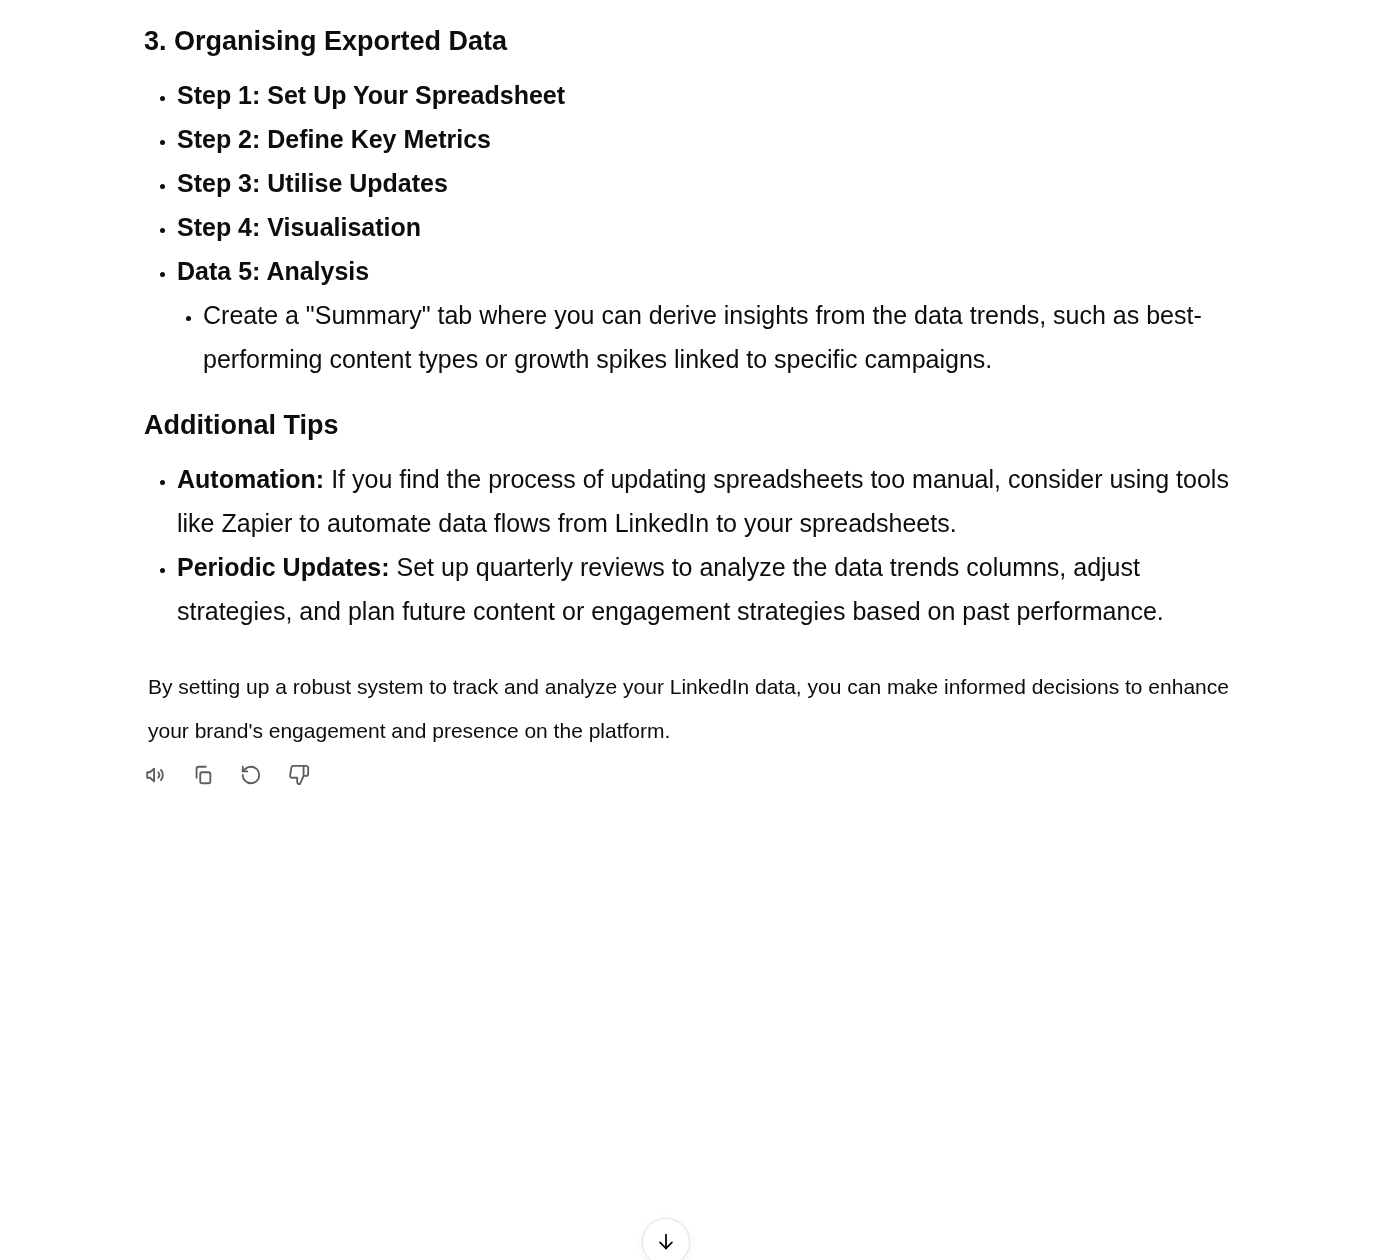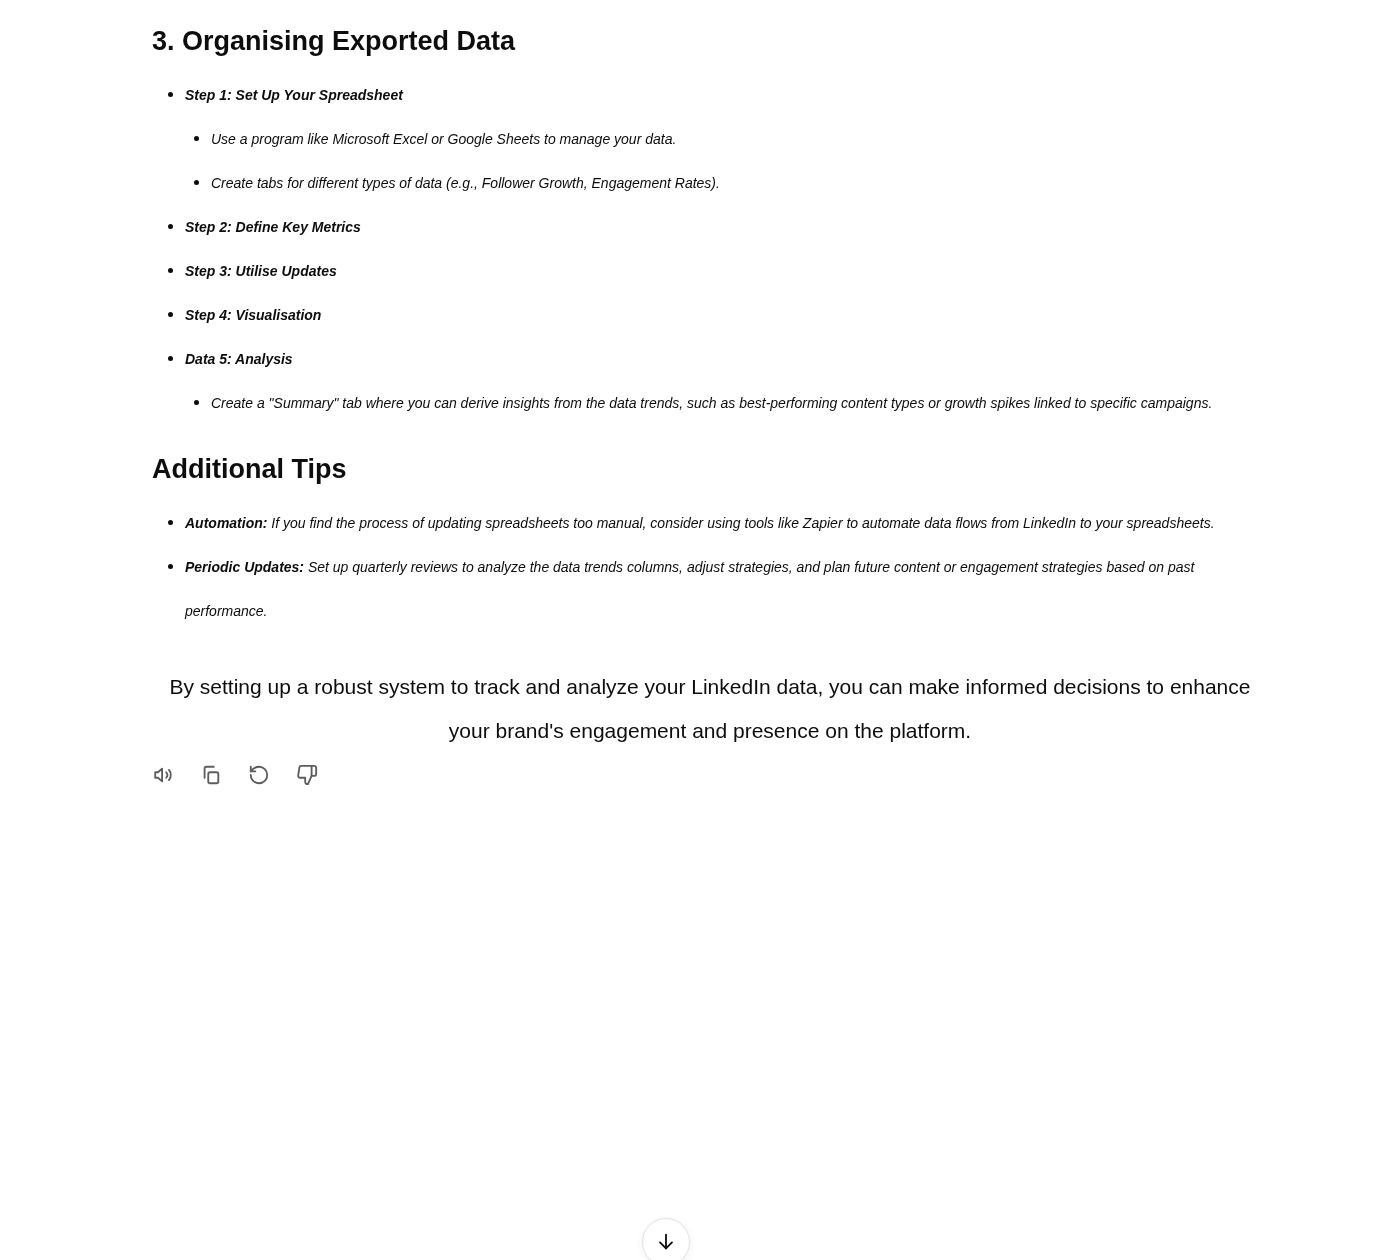--- a/index.html
+++ b/index.html
@@ -10,56 +10,54 @@
   body {
     width: 1392px;
     height: 1260px;
     position: relative;
     overflow: hidden;
     font-family: "Liberation Sans", sans-serif;
     color: #0d0d0d;
   }
   .content {
     position: absolute;
-    left: 152px;
+    left: 144px;
     top: 0;
     width: 1104px;
   }
   h2.md-heading, h3.md-heading {
     font-size: 27px;
     font-weight: 700;
     color: #0d0d0d;
     margin: 24px 0 14px 0;
     line-height: 1.3;
   }
   h2.tips-heading {
     margin-top: 27px;
   }
   ul.lvl1 {
     margin: 6px 0 6px 0;
     padding-left: 33px;
-    font-size: 14px;
+    font-size: 25px;
     line-height: 44px;
     list-style: disc;
-    font-style: italic;
   }
   ul.lvl2 {
     margin: 0;
     padding-left: 26px;
     list-style: disc;
     font-weight: 400;
   }
   li { color: #0d0d0d; }
   li::marker { color: #0d0d0d; font-size: 17px; }
   .bold { font-weight: 700; }
   p.closing {
     font-size: 21px;
     line-height: 44px;
-    margin: 32px 0 4px 12px;
-    text-align: center;
+    margin: 32px 0 4px 4px;
   }
   .actions {
     display: flex;
     align-items: center;
     gap: 13px;
     margin-left: -7px;
     margin-top: 4px;
   }
   .action-btn {
     width: 35px;
@@ -110,24 +108,20 @@
 </head>
 <body>
 
 <div class="content">
 
   <h3 class="md-heading">3. Organising Exported Data</h3>
 
   <ul class="lvl1">
     <li>
       <span class="bold">Step 1: Set Up Your Spreadsheet</span>
-      <ul class="lvl2">
-        <li>Use a program like Microsoft Excel or Google Sheets to manage your data.</li>
-        <li>Create tabs for different types of data (e.g., Follower Growth, Engagement Rates).</li>
-      </ul>
     </li>
     <li>
       <span class="bold">Step 2: Define Key Metrics</span>
     </li>
     <li>
       <span class="bold">Step 3: Utilise Updates</span>
     </li>
     <li>
       <span class="bold">Step 4: Visualisation</span>
     </li>

